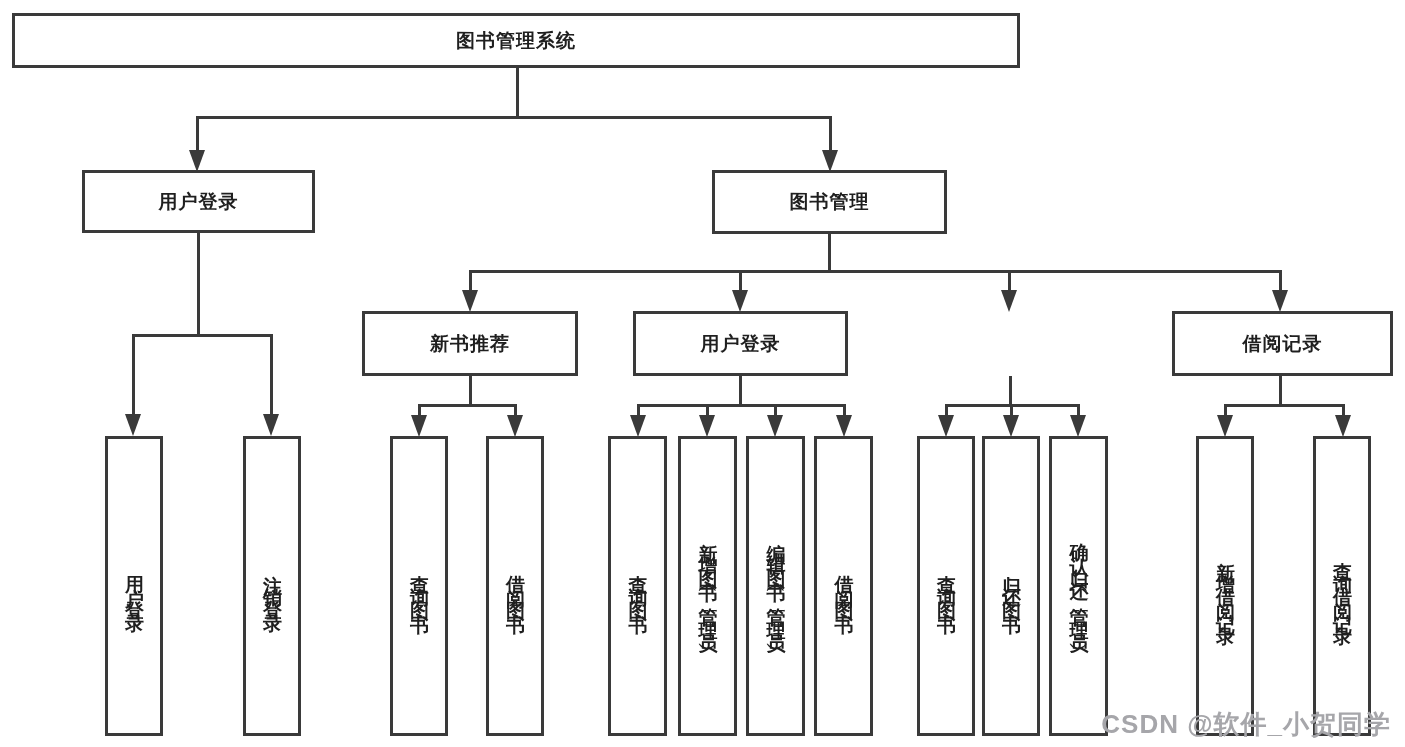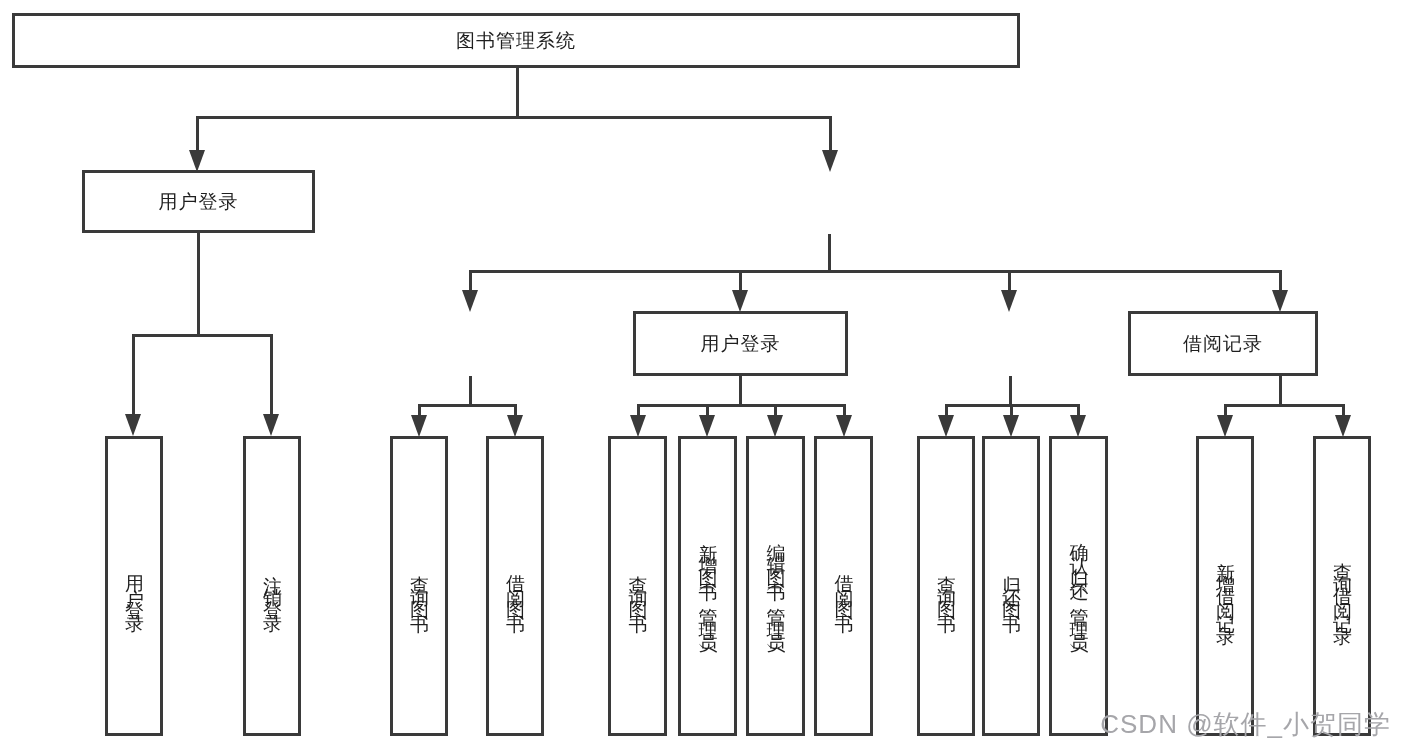--- a/index.html
+++ b/index.html
@@ -1,18 +1,18 @@
 <!DOCTYPE html>
 <html style="--line: #3a3a3a; --box_bg: #ffffff; --canvas_bg: #ffffff; --text: #1f1f1f; --watermark: #a6a6aa;"><head>
 <meta charset="utf-8">
 <style>
   * { margin:0; padding:0; box-sizing:border-box; }
   html,body { background:#ffffff; }
   body { font-family:"Liberation Sans","DejaVu Sans",sans-serif; }
-  .stage { position:relative; width:1405px; height:747px; background:var(--canvas_bg,#ffffff); overflow:hidden; }
+  .stage { position:relative; width:1405px; height:747px; background:var(--canvas_bg,#ffffff); overflow:hidden;font-weight:bold; }
   .node { position:absolute; background:var(--box_bg,#ffffff); border:3px solid var(--line,#3a3a3a);
           display:flex; align-items:center; justify-content:center; color:var(--text,#1f1f1f); }
   .hnode { font-size:19px; letter-spacing:1px; white-space:nowrap; }
   .vnode .vtext { writing-mode:vertical-rl; text-orientation:mixed; font-size:19px;
                   letter-spacing:13px; line-height:1.1; }
   .hline, .vline { position:absolute; background:var(--line,#3a3a3a); }
   .hline { height:3px; } .vline { width:3px; }
   .ah { position:absolute; width:0; height:0; border-left:8px solid transparent;
         border-right:8px solid transparent; border-top:22px solid var(--line,#3a3a3a); }
   .watermark { position:absolute; right:14px; bottom:5px; font-size:26px; letter-spacing:1px;
@@ -82,25 +82,31 @@
   <div class="vline" style="left:1341.5px;top:406px;height:12px"></div>
   <div class="ah" style="left:1335px;top:415px"></div>
 
   <div class="node hnode" style="left:12px;top:13px;width:1008px;height:55px">
     <span>图书管理系统</span>
   </div>
 
   <div class="node hnode" style="left:82px;top:170px;width:233px;height:63px">
     <span>用户登录</span>
   </div>
+  <div class="node hnode" style="left:712px;top:170px;width:235px;height:64px">
+    <span>图书管理</span>
+  </div>
 
+  <div class="node hnode" style="left:362px;top:311px;width:216px;height:65px">
+    <span>新书推荐</span>
+  </div>
   <div class="node hnode" style="left:633px;top:311px;width:215px;height:65px">
     <span>用户登录</span>
   </div>
-  <div class="node hnode" style="left:1128px;top:311px;width:190px;height:65px">
+  <div class="node hnode" style="left:1172px;top:311px;width:221px;height:65px">
     <span>借阅记录</span>
   </div>
 
   <div class="node vnode" style="left:105px;top:436px;width:58px;height:300px">
     <span class="vtext">用户登录</span>
   </div>
   <div class="node vnode" style="left:243px;top:436px;width:58px;height:300px">
     <span class="vtext">注销登录</span>
   </div>
 

